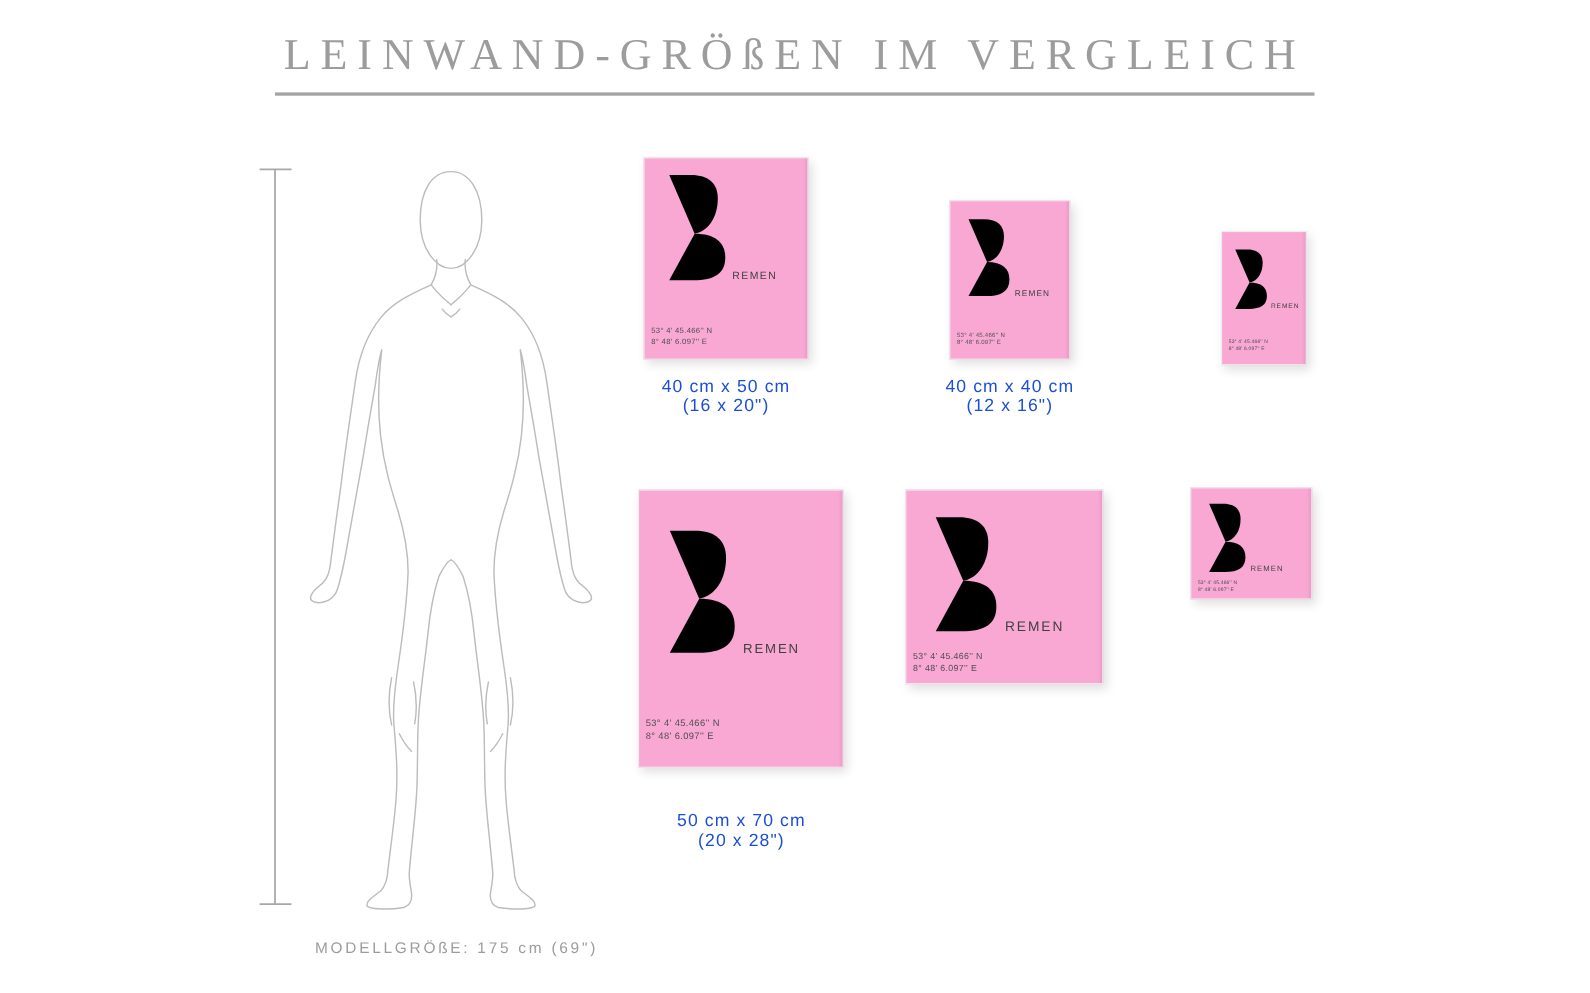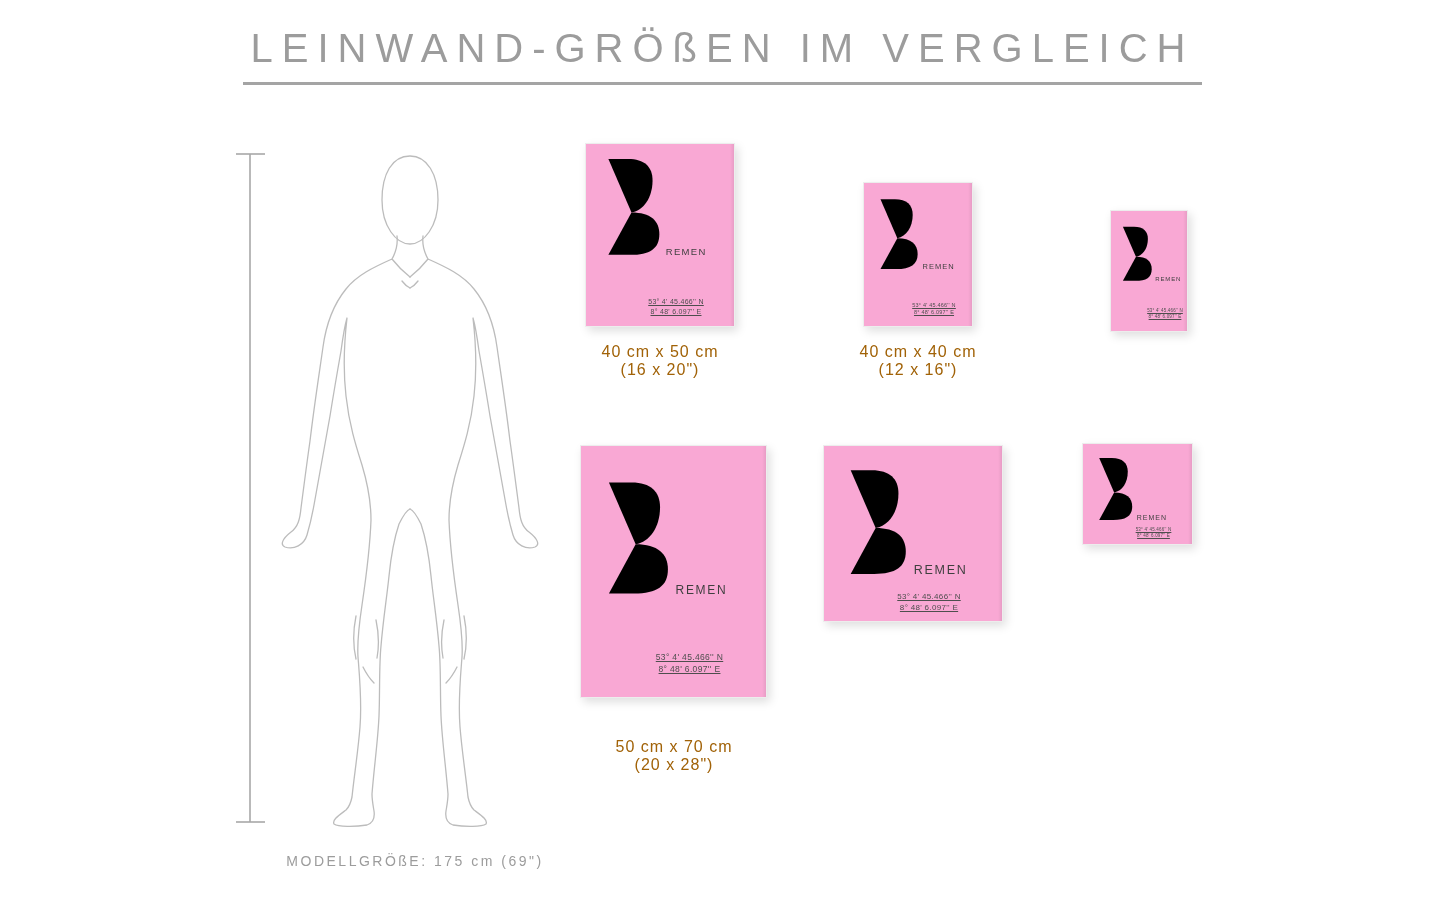--- a/index.html
+++ b/index.html
@@ -1,21 +1,21 @@
 <!DOCTYPE html>
 <html><head>
 <meta charset="utf-8">
 <style>
   html,body{margin:0;padding:0;background:#fff;}
   .page{
     position:relative;width:1445px;height:903px;background:#ffffff;overflow:hidden;
     font-family:"Liberation Sans", sans-serif;
   }
   
-  .title-wrap{position:absolute;top:26px;left:0;right:0;text-align:center;}
+  .title-wrap{position:absolute;top:26px;left:0;right:0;text-align:center;font-family:Liberation Serif, serif;}
   .title{
     display:inline-block;font-size:40px;font-weight:400;color:#9c9c9c;
     letter-spacing:9px;border-bottom:3px solid #a4a4a4;padding:0 8px 11px 8px;
     white-space:nowrap;
   }
   
   .ruler{position:absolute;left:234px;top:150px;}
   
   .figure{position:absolute;left:275px;top:148px;}
   
@@ -32,26 +32,26 @@
     content:"";position:absolute;top:0;bottom:0;right:0;width:4px;
     background:linear-gradient(to right, rgba(0,0,0,0), rgba(0,0,0,0.07));
   }
   .bgroup{position:absolute;left:13%;display:flex;align-items:flex-end;}
   .bglyph{height:100%;aspect-ratio:82/150;display:block;}
   .remen{
     line-height:1;color:#3f3f3f;letter-spacing:0.14em;margin-left:0.5em;
     padding-bottom:1px;white-space:nowrap;
   }
   .coords{
-    position:absolute;left:16px;width:100%;text-align:center;color:#4e4e4e;
-    line-height:1.4;letter-spacing:0.04em;white-space:nowrap;text-decoration:underline;
+    position:absolute;left:6px;width:100%;text-align:left;color:#4e4e4e;
+    line-height:1.4;letter-spacing:0.04em;white-space:nowrap;
   }
   
   .size-label{
-    position:absolute;width:220px;text-align:center;color:#a16207;
+    position:absolute;width:220px;text-align:center;color:#1d4ed8;
     font-size:16px;line-height:18px;letter-spacing:1px;
   }
   svg.linework path, svg.linework ellipse{fill:none;stroke:#bcbcbc;stroke-width:1.3;stroke-linecap:round;stroke-linejoin:round;}
   svg.rulerwork path{fill:none;stroke:#a8a8a8;stroke-width:1.6;}
 </style>
 </head>
 <body>
 
 <div class="page">
 

